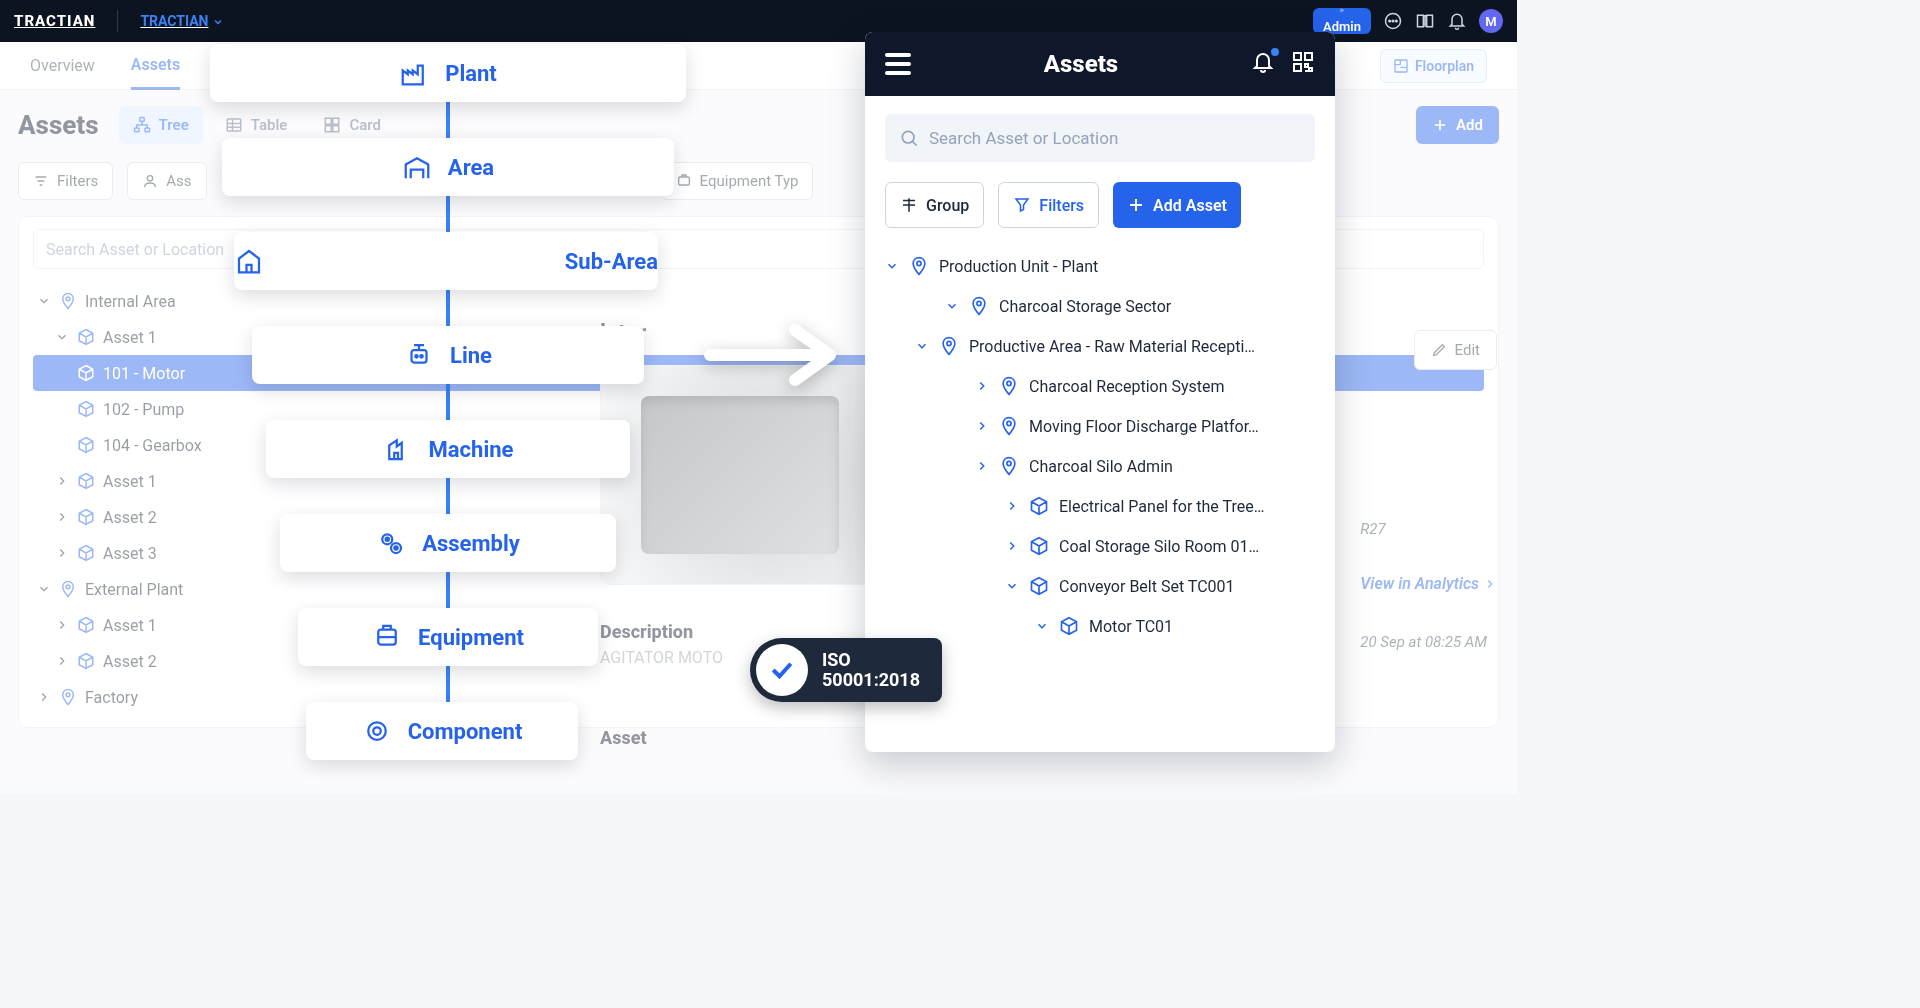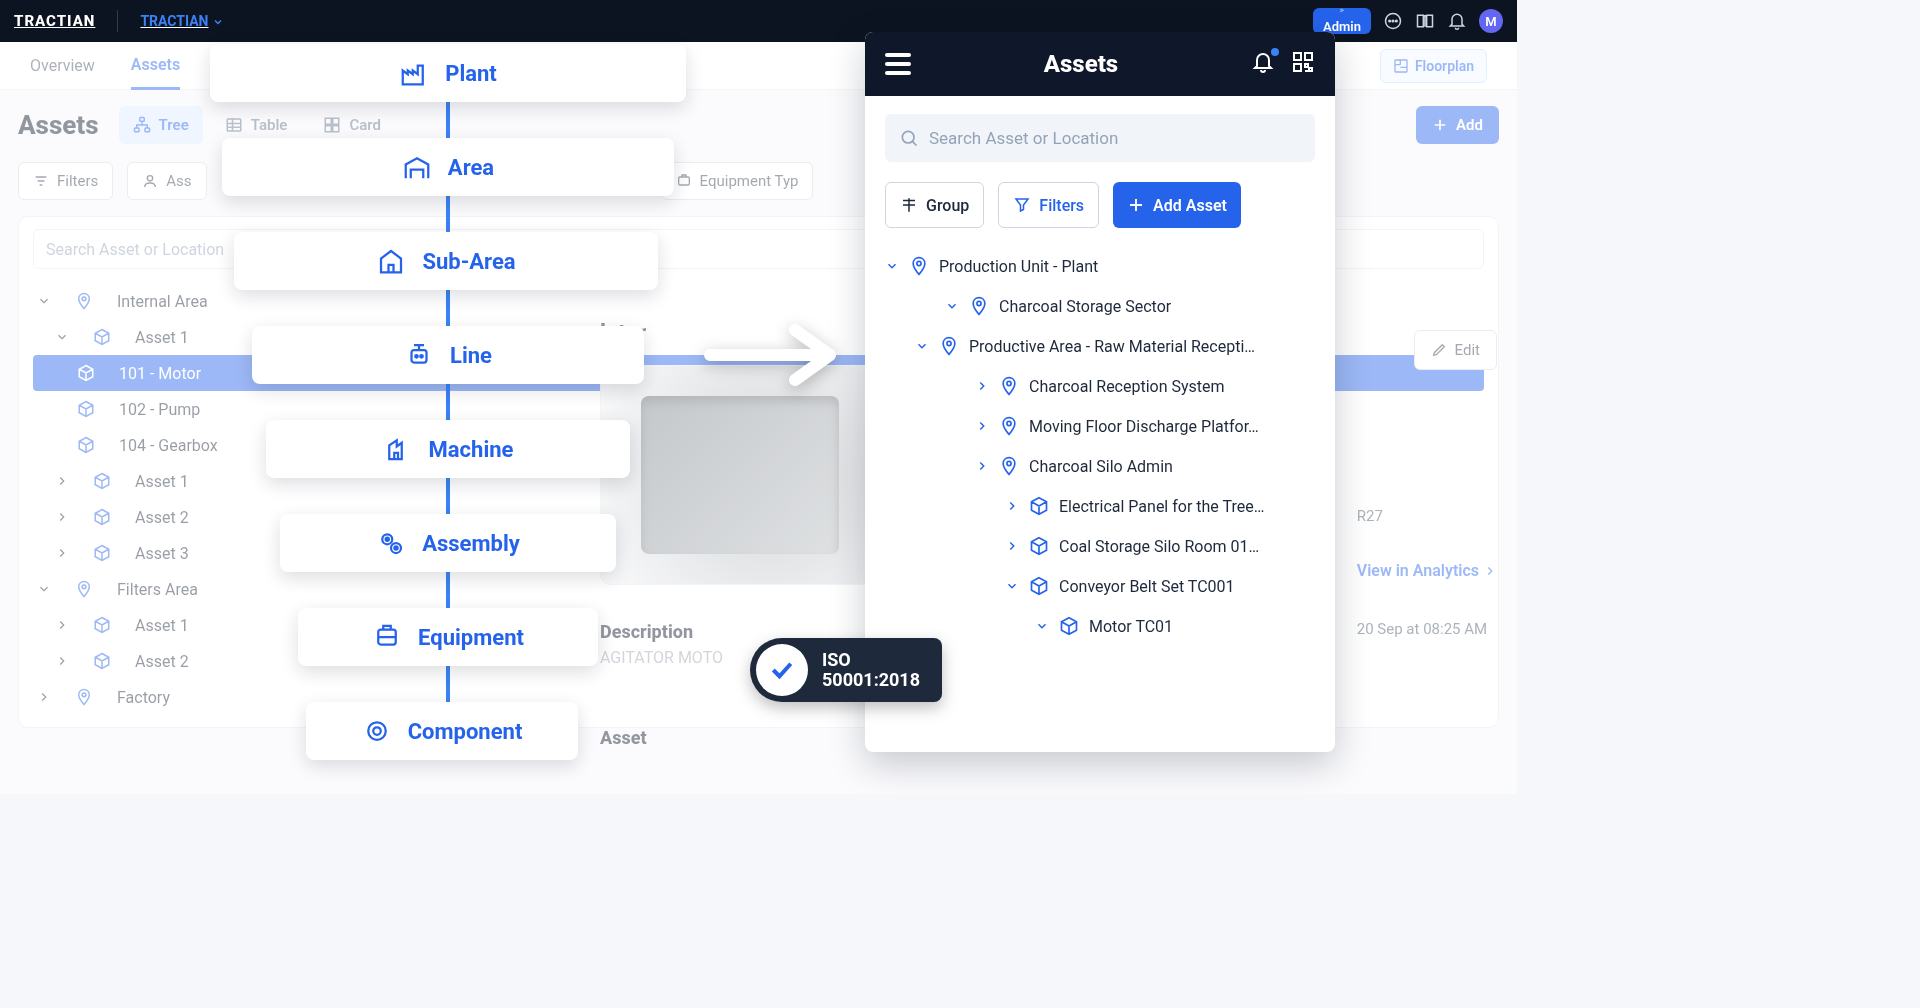--- a/index.html
+++ b/index.html
@@ -35,49 +35,49 @@
   .viewtab.active { background:#dbeafe; color:#2563eb; }
   .add-btn { margin-left:auto; background:#2563eb; color:#fff; border-radius:6px; height:38px; padding:0 16px; display:flex; align-items:center; gap:8px; font-size:15px; font-weight:600; }
 
   .filter-row { display:flex; gap:14px; margin-top:18px; }
   .chip { height:38px; border:1px solid #d1d5db; border-radius:6px; padding:0 14px; display:flex; align-items:center; gap:8px; color:#374151; font-size:15px; background:#fff; }
 
   .board { margin-top:16px; border:1px solid #e5e7eb; border-radius:10px; background:#fff; padding:12px 14px; position:relative; }
   .search { height:40px; border:1px solid #e5e7eb; border-radius:6px; display:flex; align-items:center; padding:0 12px; color:#94a3b8; font-size:16px; }
 
   .tree { margin-top:14px; font-size:16px; color:#1e293b; }
-  .tree-row { display:flex; align-items:center; gap:24px; height:36px; padding-left:4px; border-radius:4px; }
+  .tree-row { display:flex; align-items:center; gap:8px; height:36px; padding-left:4px; border-radius:4px; }
   .tree-row.sel { background:#2563eb; color:#fff; }
   .ind1 { padding-left:22px; }
   .ind2 { padding-left:44px; }
   .ico { width:18px; height:18px; display:inline-flex; align-items:center; justify-content:center; }
   .chev { width:14px; height:14px; }
 
   
   .detail { position:absolute; left:600px; top:230px; width:700px; }
   .detail h2 { font-size:22px; font-weight:800; color:#0f172a; }
   .detail-img { width:280px; height:220px; border:1px solid #e5e7eb; border-radius:10px; margin-top:20px; background:radial-gradient(circle at 60% 50%, #9ea3a8 0%, #d2d5d9 60%, #f4f5f7 100%); position:relative; }
   .detail-img::after{ content:""; position:absolute; inset:30px 40px 30px 40px; background:linear-gradient(135deg,#7e858b,#b7bcc0); border-radius:8px; box-shadow: inset 0 6px 10px rgba(0,0,0,.3); }
   .detail-sec { margin-top:36px; }
   .detail-sec h3 { font-size:18px; font-weight:800; color:#0f172a; }
   .detail-sec p { color:#9ca3af; margin-top:6px; font-size:16px; }
   .edit-btn { position:absolute; right:20px; top:240px; height:40px; border:1px solid #d1d5db; border-radius:6px; padding:0 16px; display:flex; align-items:center; gap:8px; color:#374151; font-size:15px; background:#fff; }
   .kebab { position:absolute; right:-38px; top:240px; height:40px; width:36px; border:1px solid #d1d5db; border-radius:6px; display:flex; align-items:center; justify-content:center; color:#2563eb; background:#fff; }
 
-  .side-meta { position:absolute; right:20px; top:417px; color:#475569; font-size:15px; }
+  .side-meta { position:absolute; right:20px; top:430px; color:#475569; font-size:15px;font-style:italic; }
   .side-link { color:#2563eb; font-weight:600; margin-top:36px; display:flex; align-items:center; gap:4px; font-size:16px; }
   .side-time { margin-top:40px; }
 
   
   .hier { position:absolute; left:210px; top:44px; width:476px; z-index:30; }
   .hier-line { position:absolute; left:50%; top:40px; bottom:30px; width:4px; background:#3b82f6; transform:translateX(-50%); border-radius:2px; }
   .hier-card { position:relative; background:#fff; border-radius:8px; height:58px; display:flex; align-items:center; justify-content:center; gap:16px; box-shadow:0 6px 18px rgba(15,23,42,0.14); margin-bottom:36px; }
   .hier-card.wide { margin-left:0; margin-right:0; }
   .hier-card.m1 { margin-left:12px; margin-right:12px; }
-  .hier-card.m2 { margin-left:24px; margin-right:28px; }
+  .hier-card.m2 { margin-left:24px; margin-right:28px;justify-content:space-between; }
   .hier-card.m3 { margin-left:42px; margin-right:42px; }
   .hier-card.m4 { margin-left:56px; margin-right:56px; }
   .hier-card.m5 { margin-left:70px; margin-right:70px; }
   .hier-card.m6 { margin-left:88px; margin-right:88px; }
   .hier-card.m7 { margin-left:96px; margin-right:108px; }
   .hier-label { font-size:22px; font-weight:700; color:#2563eb; }
   .hier-ico { color:#2563eb; }
   .big-arrow { position:absolute; left:700px; top:320px; z-index:29; color:#fff; filter:drop-shadow(0 4px 8px rgba(0,0,0,.25)); }
 
   
@@ -310,21 +310,21 @@
         <span>Asset 3</span>
       </div>
       <div class="tree-row">
         <svg class="chev" viewBox="0 0 24 24" stroke="currentColor" fill="none" stroke-width="2">
             <polyline points="6 9 12 15 18 9"></polyline>
           </svg>
         <svg class="ico" viewBox="0 0 24 24" stroke="#2563eb" fill="none" stroke-width="2">
             <path d="M12 2C8 2 5 5 5 9c0 5 7 13 7 13s7-8 7-13c0-4-3-7-7-7z"></path>
             <circle cx="12" cy="9" r="2.5"></circle>
           </svg>
-        <span>Filters Area</span>
+        <span>External Plant</span>
       </div>
       <div class="tree-row ind1">
         <svg class="chev" viewBox="0 0 24 24" stroke="currentColor" fill="none" stroke-width="2">
             <polyline points="9 6 15 12 9 18"></polyline>
           </svg>
         <svg class="ico" viewBox="0 0 24 24" stroke="#2563eb" fill="none" stroke-width="2">
             <path d="M12 2l9 5v10l-9 5-9-5V7l9-5z M3 7l9 5 9-5 M12 22V12"></path>
           </svg>
         <span>Asset 1</span>
       </div>

